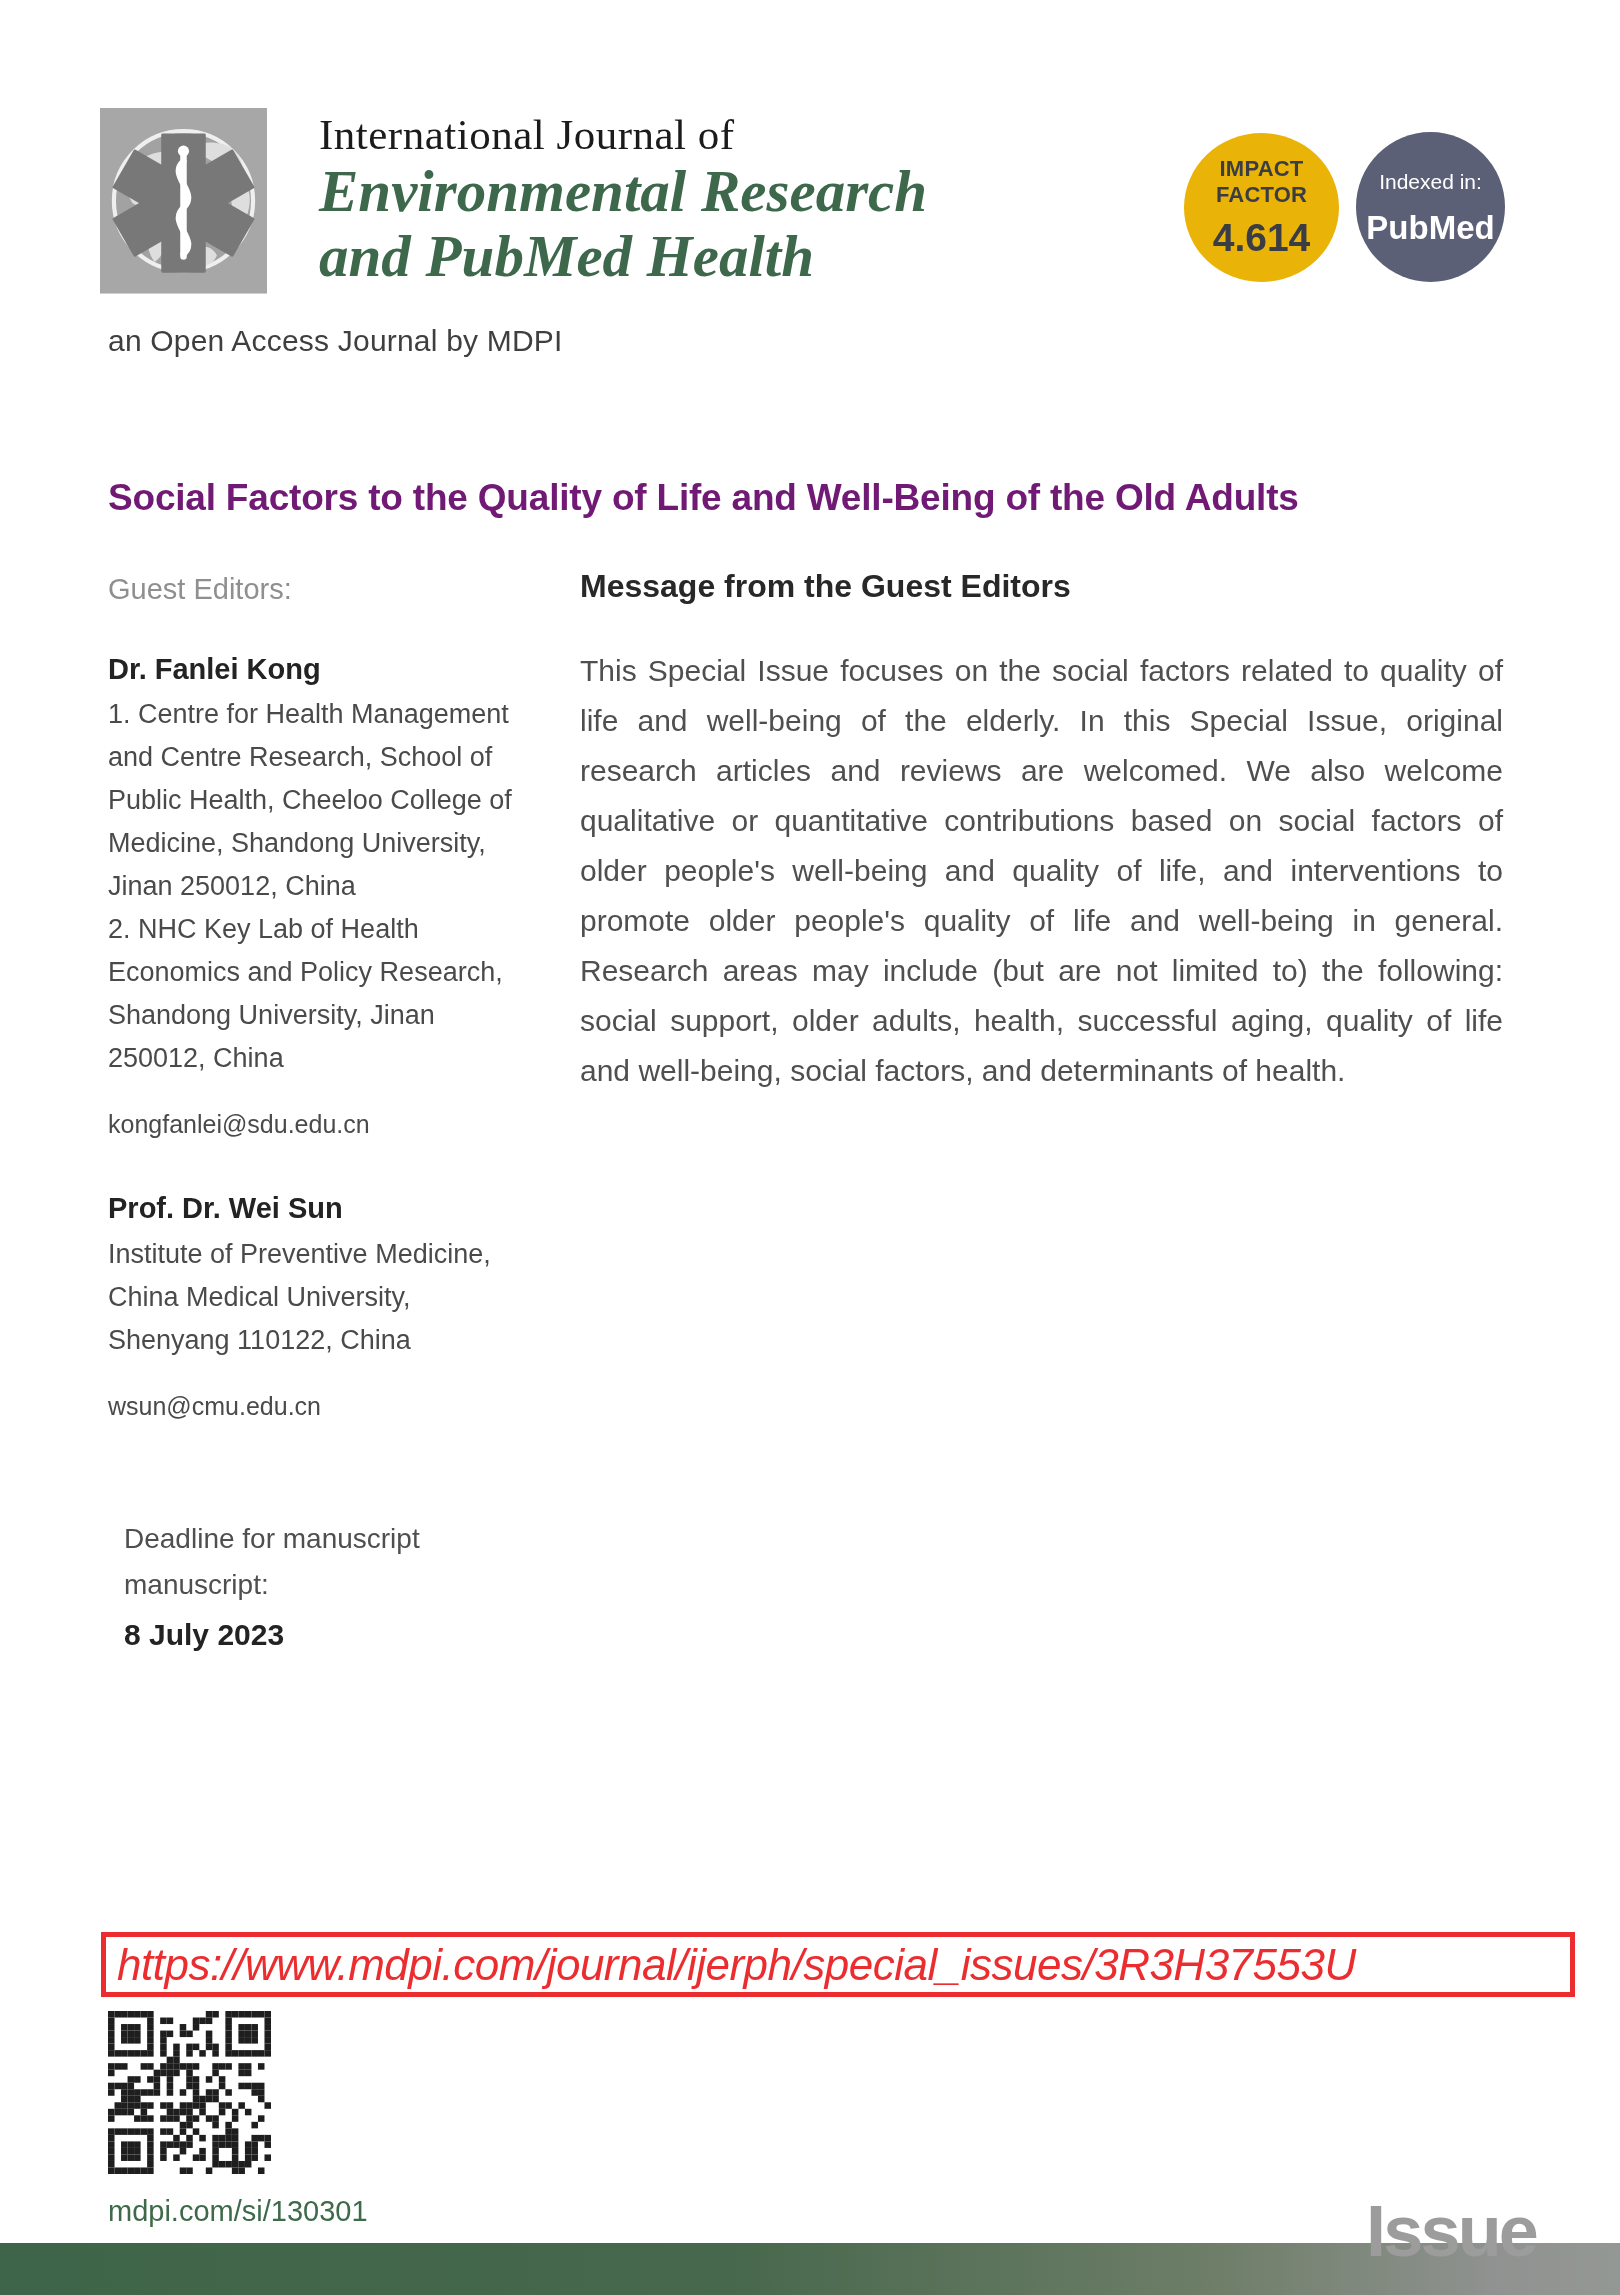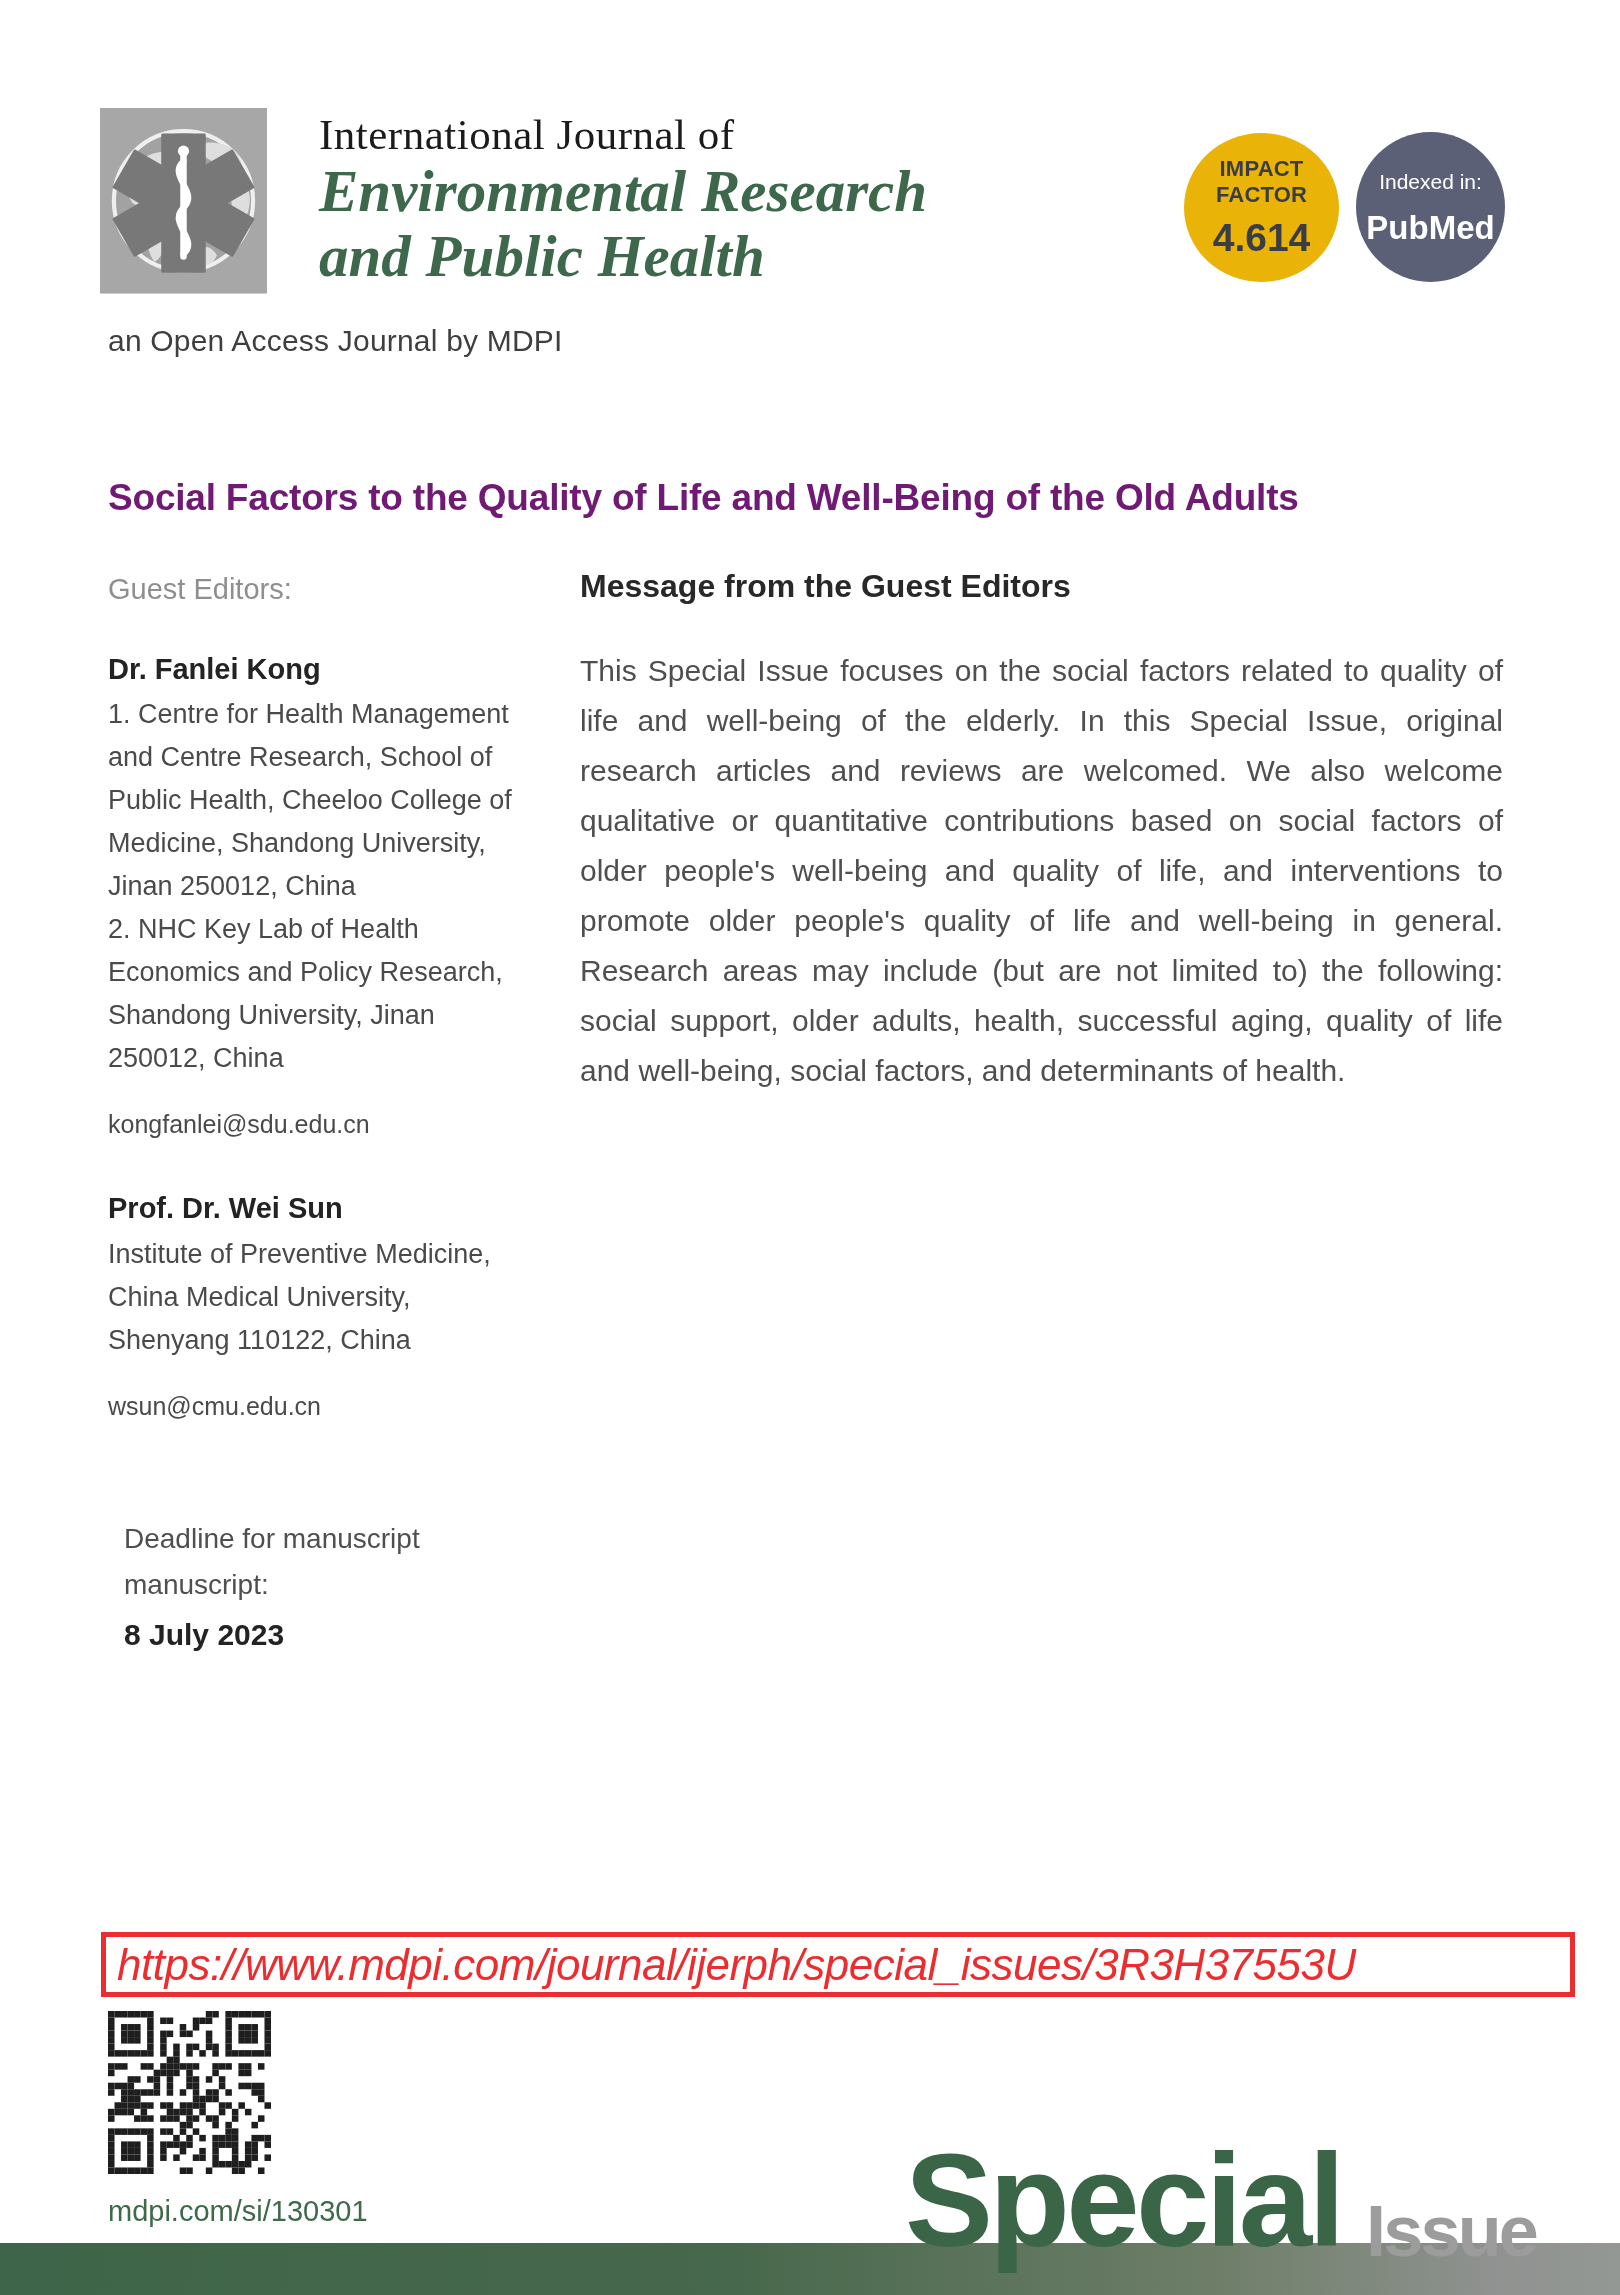--- a/index.html
+++ b/index.html
@@ -99,21 +99,21 @@
         <rect x="-7" y="-120" width="14" height="242" rx="7" fill="#ffffff"></rect>
         <circle cx="0" cy="-112" r="12" fill="#ffffff"></circle>
         <path d="M0 -90 C -36 -58 36 -24 0 10 C -36 44 36 78 0 110" fill="none" stroke="#ffffff" stroke-width="13" stroke-linecap="round"></path>
       </g>
     </svg>
   </div>
 
   <div class="title-block">
     <div class="title-line1">International Journal of</div>
     <div class="title-journal">Environmental Research</div>
-    <div class="title-journal">and Public Health</div>
+    <div class="title-journal">and PubMed Health</div>
   </div>
   <div class="subtitle">an Open Access Journal by MDPI</div>
 
   <div class="badge badge-impact">
     <div class="lbl">IMPACT</div>
     <div class="lbl">FACTOR</div>
     <div class="val">4.614</div>
   </div>
   <div class="badge badge-pubmed">
     <div class="lbl">Indexed in:</div>
@@ -468,18 +468,17 @@
         <rect x="154" y="336" width="14" height="14"></rect>
         <rect x="168" y="336" width="14" height="14"></rect>
         <rect x="210" y="336" width="14" height="14"></rect>
         <rect x="266" y="336" width="14" height="14"></rect>
         <rect x="280" y="336" width="14" height="14"></rect>
         <rect x="322" y="336" width="14" height="14"></rect>
       </svg>
   </div>
   <div class="short-url">mdpi.com/si/130301</div>
 
-  <div class="footer-special">Special</div>
   <div class="footer-issue">Issue</div>
   <div class="bottom-bar"></div>
 
 </div>
 
 
 </body></html>

